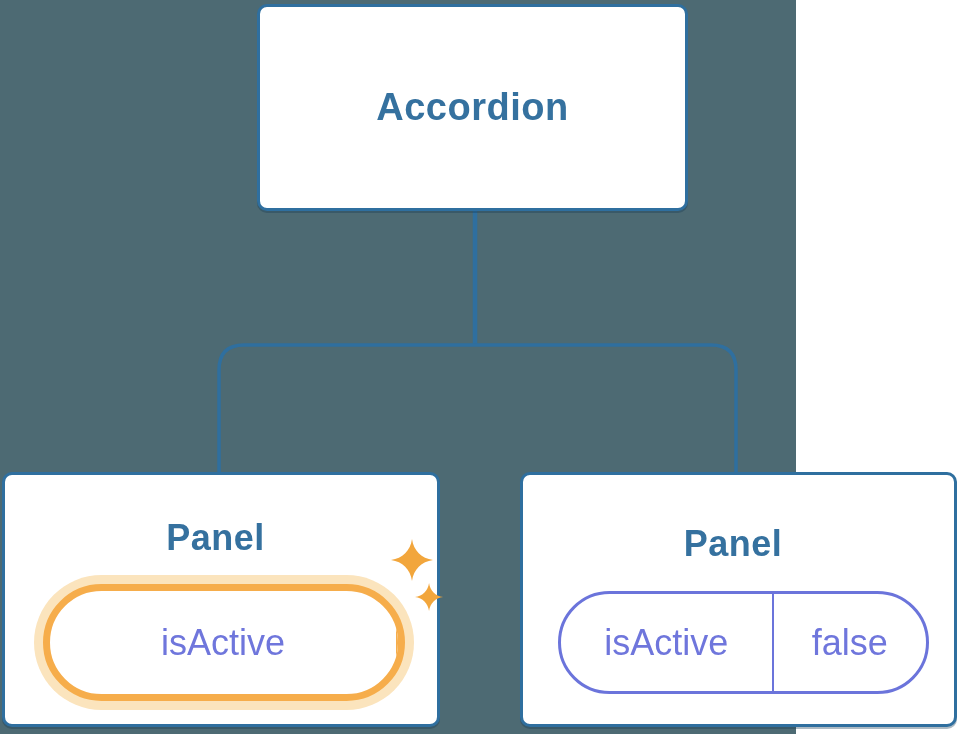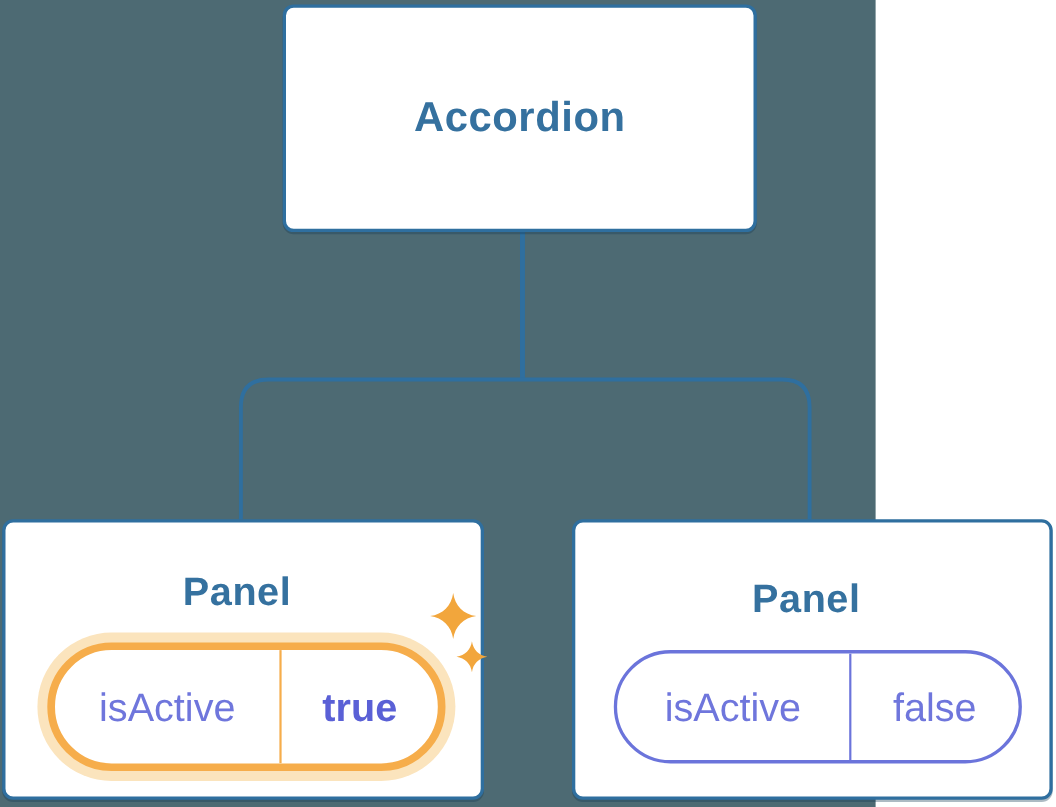--- a/index.html
+++ b/index.html
@@ -138,21 +138,20 @@
   <div class="node node-accordion">
     <span class="node-title">Accordion</span>
   </div>
 
   <div class="node node-panel-left">
     <div class="panel-title">Panel</div>
 
     <div class="pill pill-active">
       <div class="pill-cell pill-key">isActive</div>
       <div class="pill-divider"></div>
-      <div class="pill-cell pill-val">true</div>
     </div>
 
     <svg class="sparkles" width="68" height="90" viewBox="0 0 68 90" xmlns="http://www.w3.org/2000/svg">
       <path fill="#f2a63c" transform="translate(8,2) scale(1.75)" d="M12 0C12.9 6.6 17.4 11.1 24 12C17.4 12.9 12.9 17.4 12 24C11.1 17.4 6.6 12.9 0 12C6.6 11.1 11.1 6.6 12 0Z"></path>
       <path fill="#f2a63c" transform="translate(32,46) scale(1.17)" d="M12 0C12.9 6.6 17.4 11.1 24 12C17.4 12.9 12.9 17.4 12 24C11.1 17.4 6.6 12.9 0 12C6.6 11.1 11.1 6.6 12 0Z"></path>
     </svg>
   </div>
 
   <div class="node node-panel-right">
     <div class="panel-title">Panel</div>

